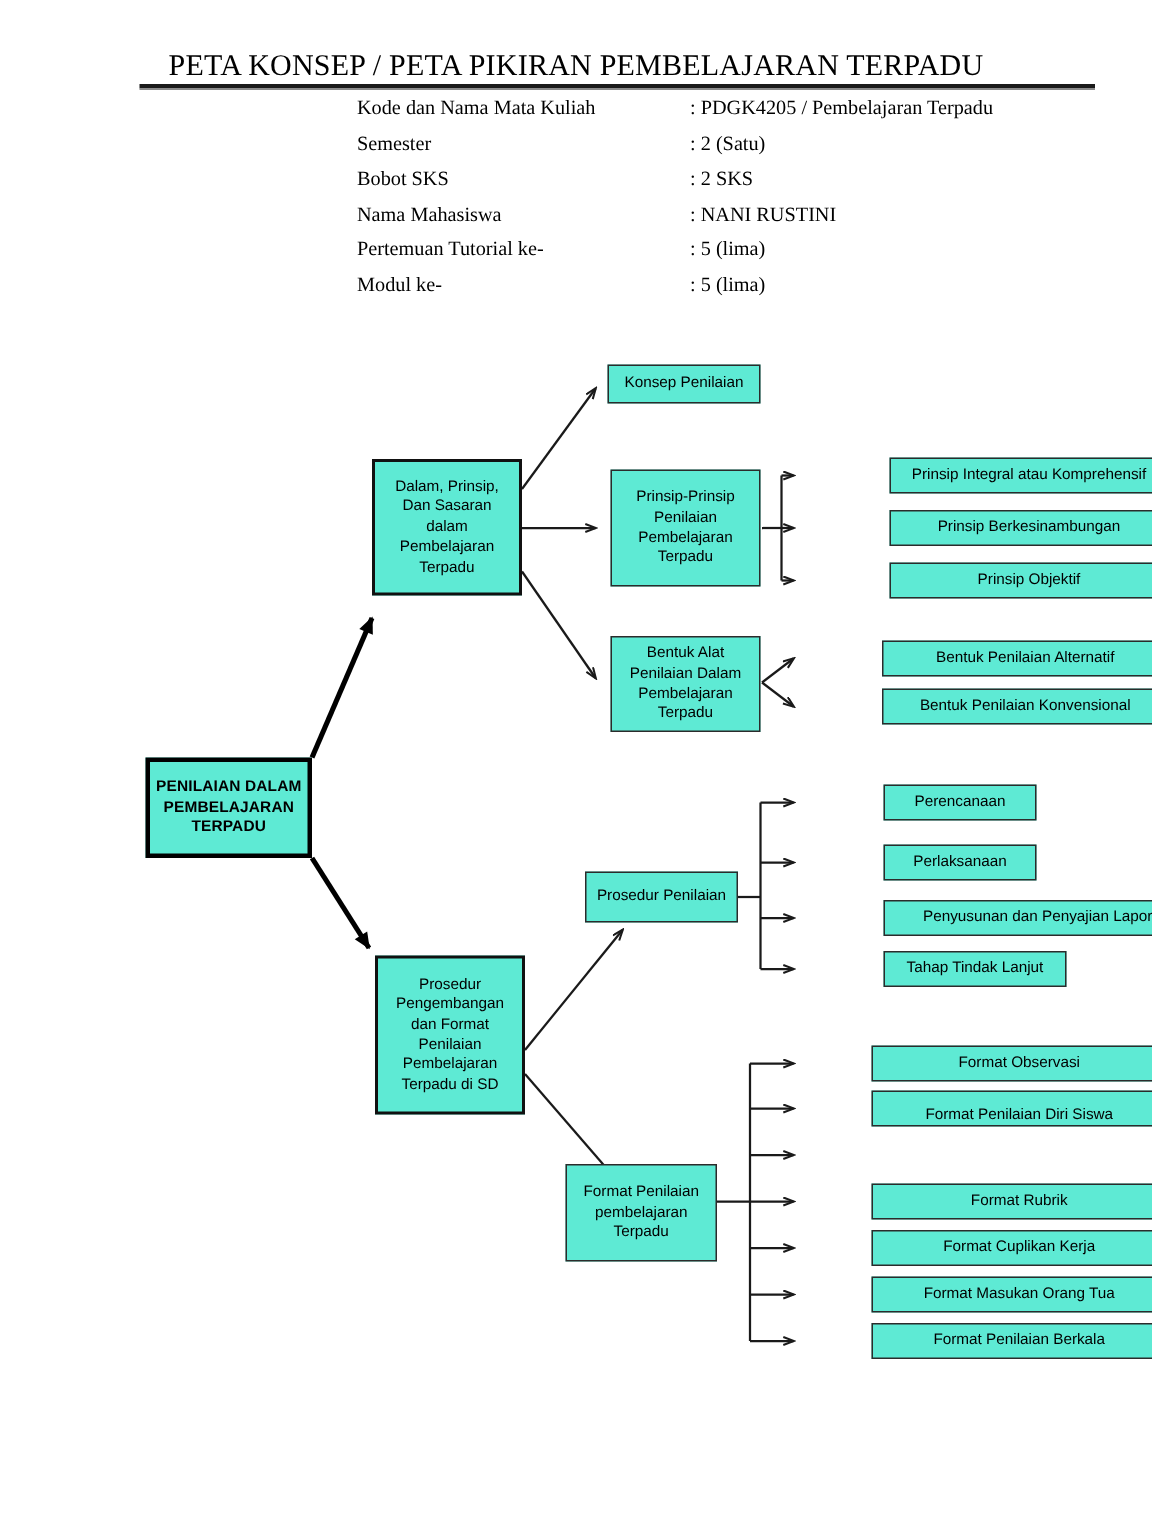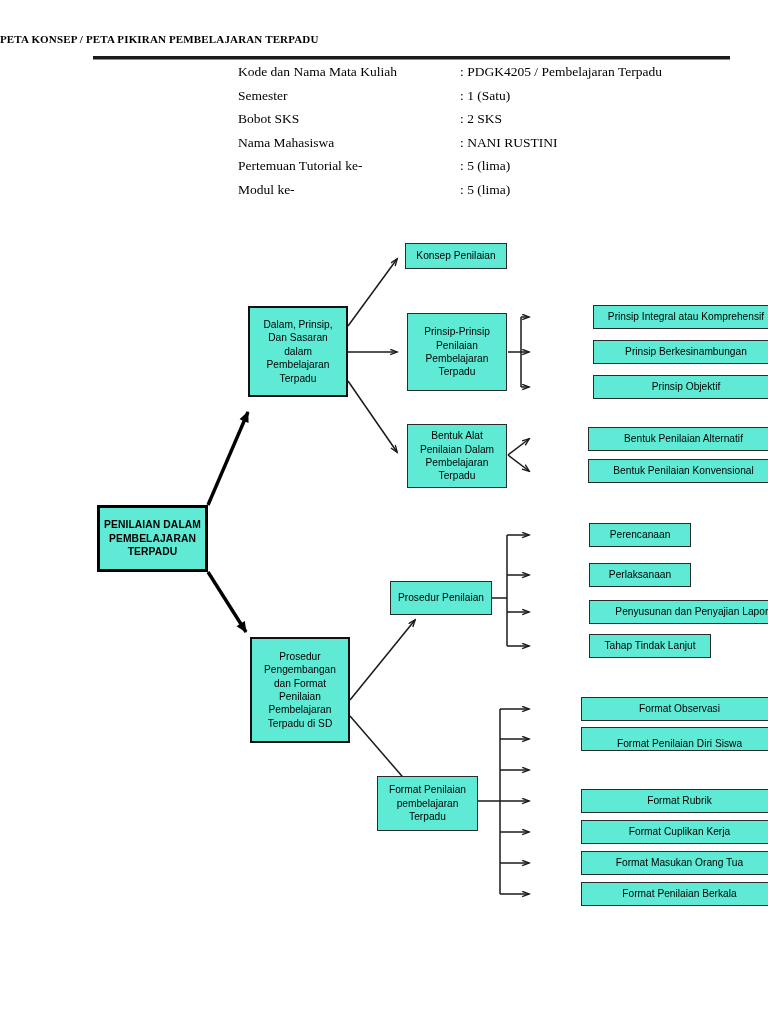--- a/index.html
+++ b/index.html
@@ -1,22 +1,22 @@
 <!DOCTYPE html>
 <html><head>
 <meta charset="utf-8">
 <title>Peta Konsep</title>
 <style>
   html,body{margin:0;padding:0;background:#ffffff;}
   body{width:768px;height:1024px;position:relative;
        font-family:"Liberation Serif",serif;color:#000;overflow:hidden;}
 
   
-  #doc-title{position:absolute;left:0;top:33px;width:768px;
-    font-family:"Liberation Serif",serif;font-weight:bold;font-size:11px;
+  #doc-title{position:absolute;left:0;top:33px;width:768px;text-align:center;
+    font-family:"Liberation Serif",serif;font-weight:normal;font-size:20px;
     letter-spacing:.15px;}
   #title-rule{position:absolute;left:93px;top:56px;width:637px;height:0;
     border-top:3px solid #1a1a1a;border-bottom:1px solid #8a8a8a;}
 
   #meta{position:absolute;left:238px;top:64px;width:500px;
     font-family:"Liberation Serif",serif;font-size:13.5px;}
   #meta .row{display:flex;height:23.5px;align-items:flex-start;}
   #meta .k{width:222px;flex:0 0 222px;}
   #meta .v{flex:1;}
 
@@ -42,21 +42,21 @@
 <div id="doc-title">PETA KONSEP / PETA PIKIRAN PEMBELAJARAN TERPADU</div>
 <div id="title-rule"></div>
 
 <div id="meta">
   <div class="row">
     <div class="k">Kode dan Nama Mata Kuliah</div>
     <div class="v">: PDGK4205 / Pembelajaran Terpadu</div>
   </div>
   <div class="row">
     <div class="k">Semester</div>
-    <div class="v">: 1 (Satu)</div>
+    <div class="v">: 2 (Satu)</div>
   </div>
   <div class="row">
     <div class="k">Bobot SKS</div>
     <div class="v">: 2 SKS</div>
   </div>
   <div class="row">
     <div class="k">Nama Mahasiswa</div>
     <div class="v">: NANI RUSTINI</div>
   </div>
   <div class="row">
@@ -161,21 +161,21 @@
     <span>Bentuk Penilaian Alternatif</span>
   </div>
   <div class="node leaf" style="left:540px;top:459px;width:191px;height:24px;">
     <span>Bentuk Penilaian Konvensional</span>
   </div>
 
   <div class="node lvl2" style="left:390px;top:581px;width:102px;height:34px;">
     <span>Prosedur Penilaian</span>
   </div>
 
-  <div class="node lvl2" style="left:377px;top:776px;width:101px;height:55px;">
+  <div class="node lvl2" style="left:377px;top:776px;width:101px;height:65px;">
     <span>Format Penilaian pembelajaran Terpadu</span>
   </div>
 
   <div class="node leaf" style="left:541px;top:523px;width:102px;height:24px;">
     <span>Perencanaan</span>
   </div>
   <div class="node leaf" style="left:541px;top:563px;width:102px;height:24px;">
     <span>Perlaksanaan</span>
   </div>
   <div class="node leaf" style="left:541px;top:600px;width:217px;height:24px;">

